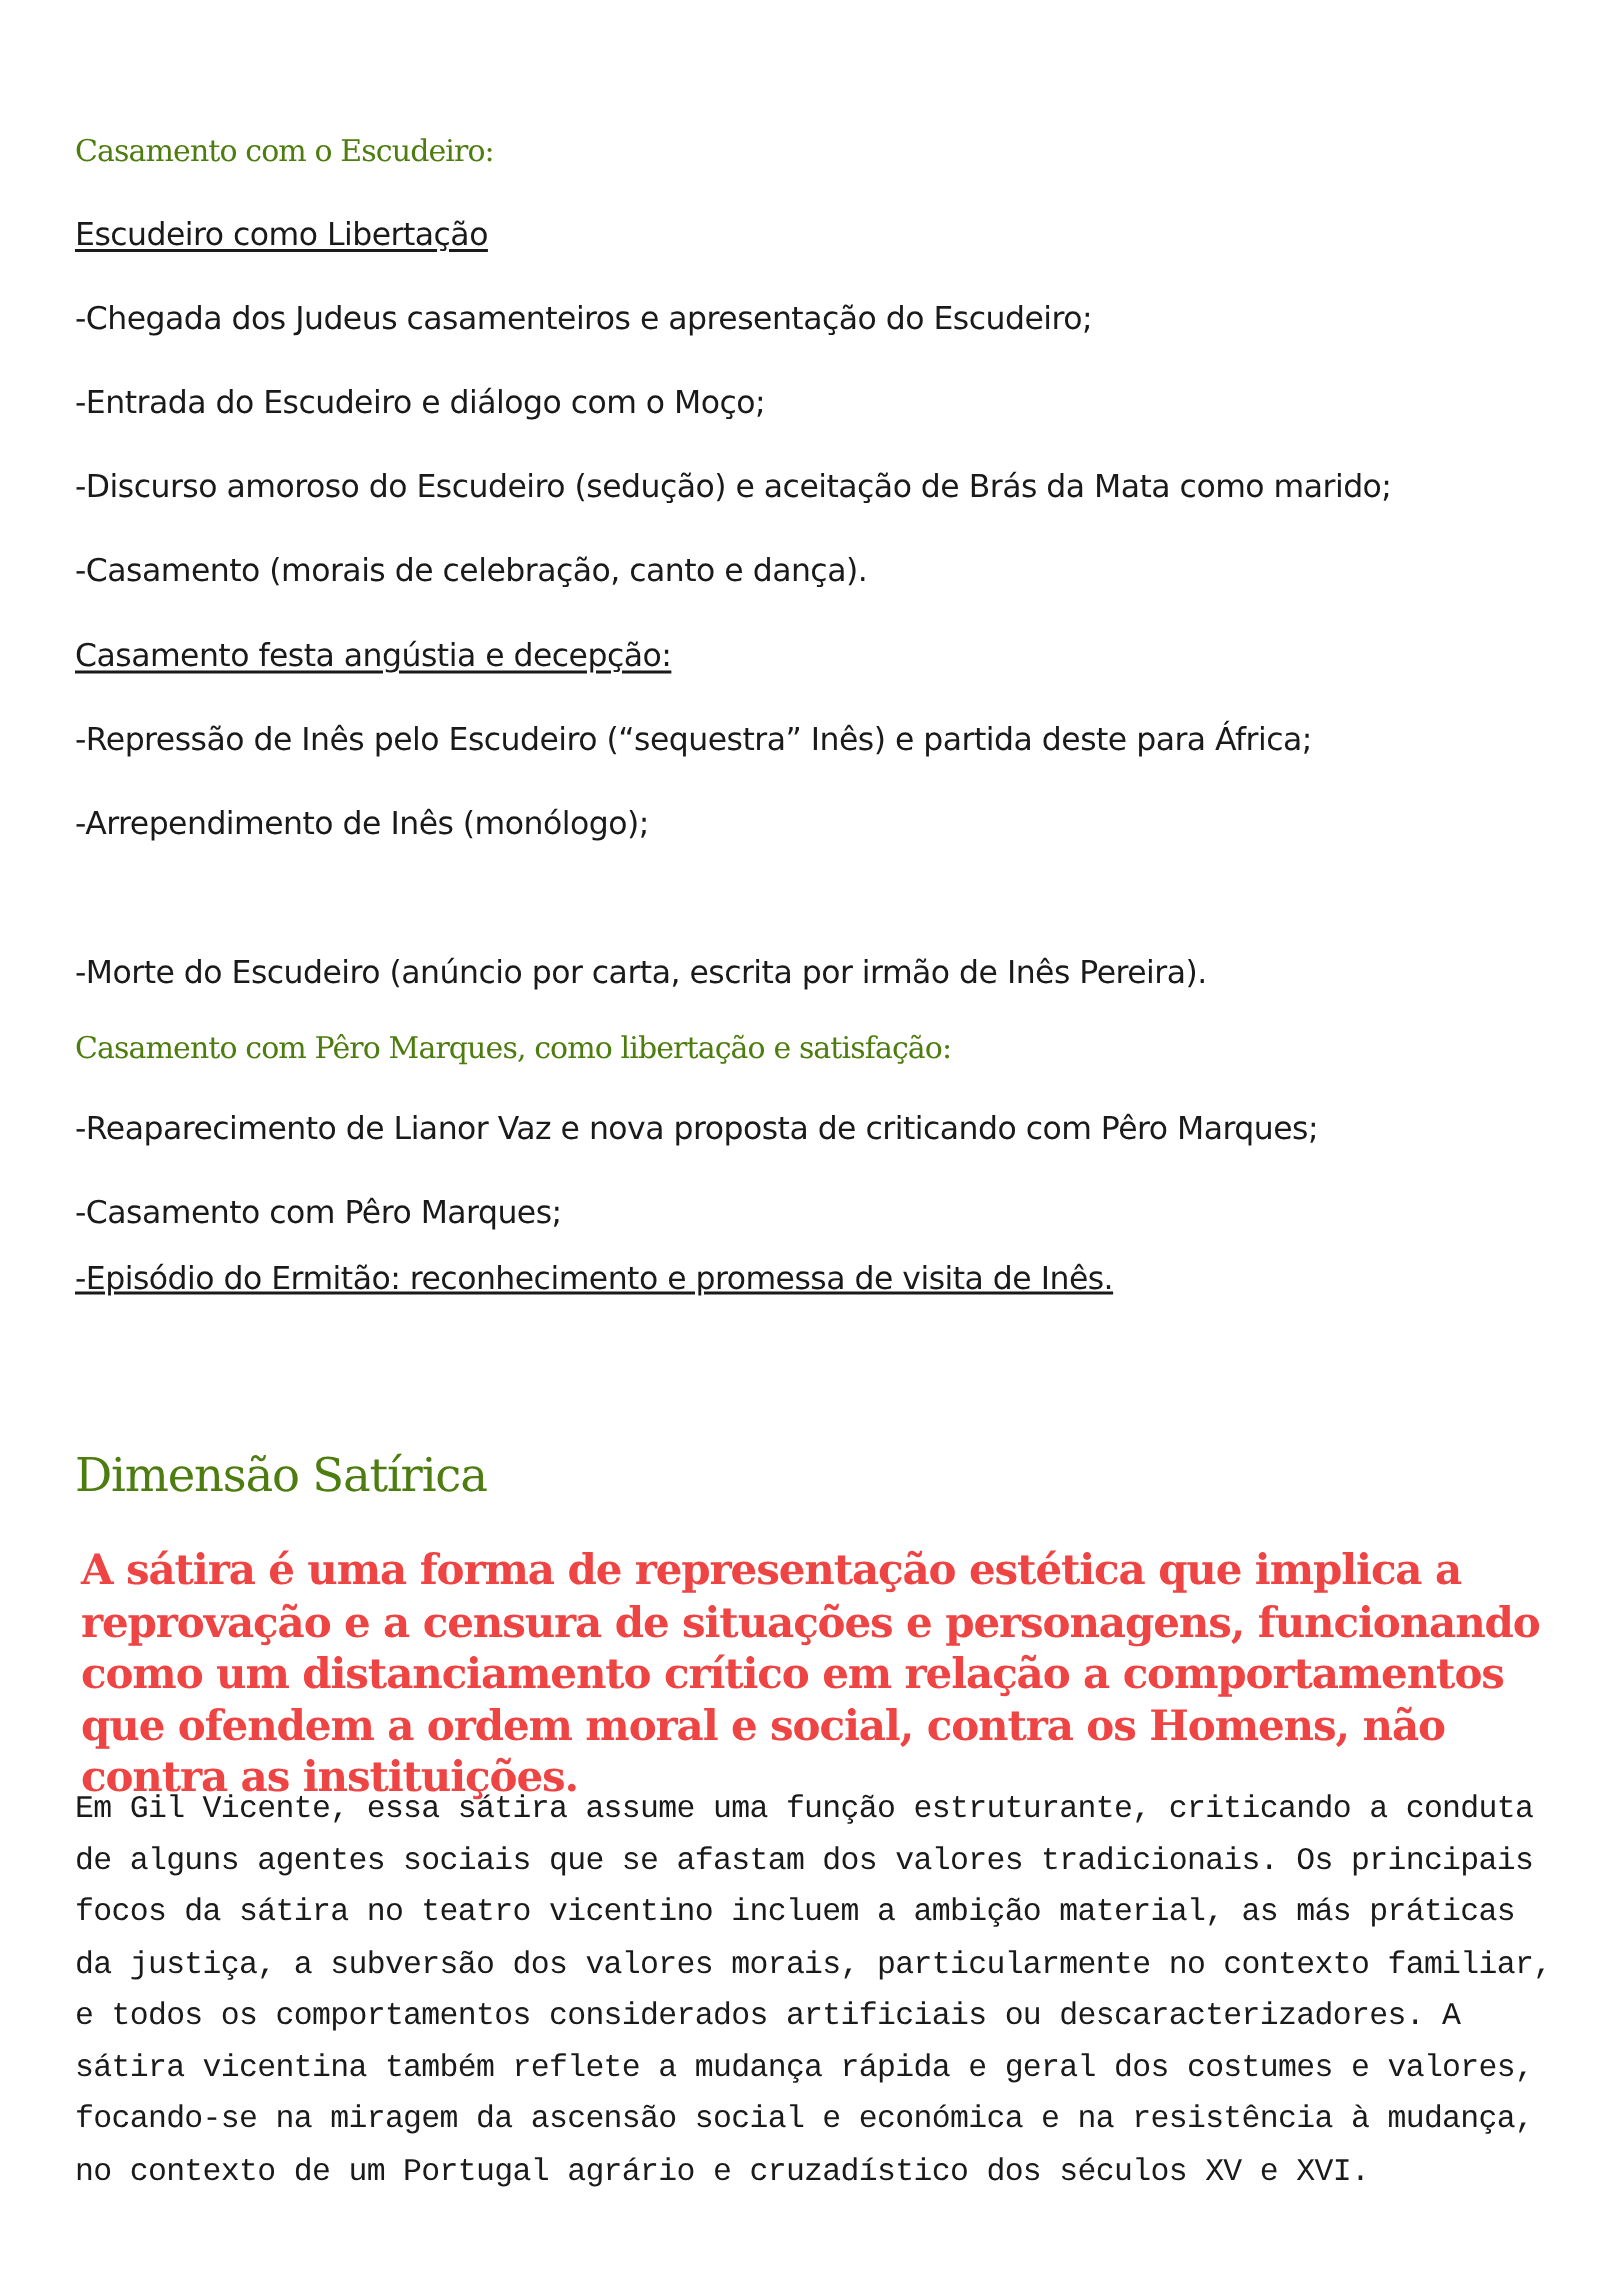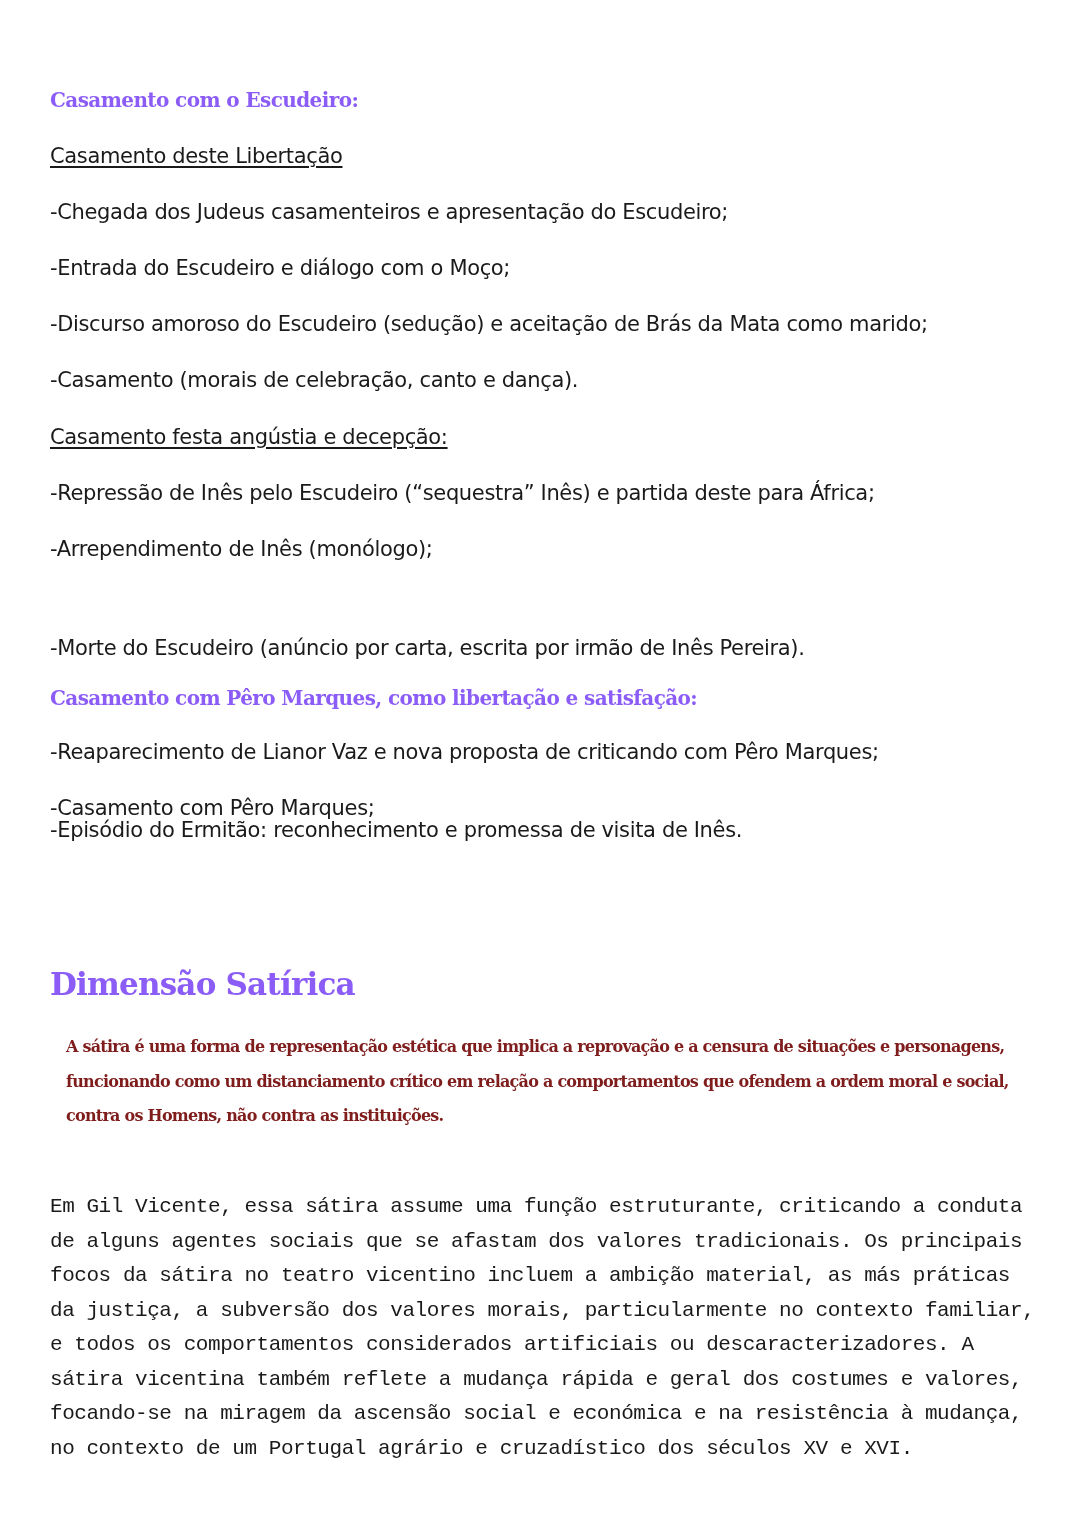--- a/index.html
+++ b/index.html
@@ -17,22 +17,22 @@
     .page {
       position: absolute;
       left: 50px;
       top: 0;
       width: 985px;
     }
     .h-orange {
       position: absolute;
       left: 0;
       font-family: "DejaVu Serif", serif;
-      font-weight: bold;
-      color: #8b5cf6;
+      font-weight: normal;
+      color: #4d7c0f;
       letter-spacing: -0.6px;
       white-space: nowrap;
     }
     .h-small {
       font-size: 20px;
     }
     .h-large {
       font-size: 31px;
       letter-spacing: -0.8px;
     }
@@ -45,60 +45,60 @@
       color: #1a1a1a;
       white-space: nowrap;
     }
     .sub {
       text-decoration: underline;
       text-underline-offset: 3px;
       text-decoration-thickness: 1.5px;
     }
     .lead {
       position: absolute;
-      left: 16px;
+      left: 4px;
       width: 985px;
       font-family: "DejaVu Serif", serif;
       font-weight: bold;
-      font-size: 16px;
+      font-size: 28px;
       letter-spacing: -0.75px;
       line-height: 34.5px;
-      color: #7f1d1d;
+      color: #ef4444;
     }
     .para {
       position: absolute;
       left: 0;
       width: 985px;
       font-family: Liberation Mono, monospace;
       font-size: 21px;
       letter-spacing: -0.45px;
       line-height: 34.5px;
       color: #1a1a1a;
     }
   </style>
 </head>
 <body>
 
 <div class="page">
 
   <div class="h-orange h-small" style="top:88px;">Casamento com o Escudeiro:</div>
 
-  <div class="line sub" style="top:144px;">Casamento deste Libertação</div>
+  <div class="line sub" style="top:144px;">Escudeiro como Libertação</div>
   <div class="line" style="top:200px;">-Chegada dos Judeus casamenteiros e apresentação do Escudeiro;</div>
   <div class="line" style="top:256px;">-Entrada do Escudeiro e diálogo com o Moço;</div>
   <div class="line" style="top:312px;">-Discurso amoroso do Escudeiro (sedução) e aceitação de Brás da Mata como marido;</div>
   <div class="line" style="top:368px;">-Casamento (morais de celebração, canto e dança).</div>
 
   <div class="line sub" style="top:425px;">Casamento festa angústia e decepção: </div>
   <div class="line" style="top:481px;">-Repressão de Inês pelo Escudeiro (“sequestra” Inês) e partida deste para África;</div>
   <div class="line" style="top:537px;">-Arrependimento de Inês (monólogo);</div>
   <div class="line" style="top:593px;margin-top:43px;">-Morte do Escudeiro (anúncio por carta, escrita por irmão de Inês Pereira).</div>
 
   <div class="h-orange h-small" style="top:686px;">Casamento com Pêro Marques, como libertação e satisfação:</div>
   <div class="line" style="top:740px;">-Reaparecimento de Lianor Vaz e nova proposta de criticando com Pêro Marques;</div>
   <div class="line" style="top:796px;">-Casamento com Pêro Marques;</div>
-  <div class="line" style="top:818px;">-Episódio do Ermitão: reconhecimento e promessa de visita de Inês.</div>
+  <div class="line" style="top:840px;text-decoration:underline;">-Episódio do Ermitão: reconhecimento e promessa de visita de Inês.</div>
 
   <div class="h-orange h-large" style="top:966px;">Dimensão Satírica</div>
   <div class="lead" style="top:1030px;">A sátira é uma forma de representação estética que implica a reprovação e a censura de situações e personagens, funcionando como um distanciamento crítico em relação a comportamentos que ofendem a ordem moral e social, contra os Homens, não contra as instituições.</div>
   <div class="para" style="top:1190px;">Em Gil Vicente, essa sátira assume uma função estruturante, criticando a conduta de alguns agentes sociais que se afastam dos valores tradicionais. Os principais focos da sátira no teatro vicentino incluem a ambição material, as más práticas da justiça, a subversão dos valores morais, particularmente no contexto familiar, e todos os comportamentos considerados artificiais ou descaracterizadores. A sátira vicentina também reflete a mudança rápida e geral dos costumes e valores, focando-se na miragem da ascensão social e económica e na resistência à mudança, no contexto de um Portugal agrário e cruzadístico dos séculos XV e XVI.</div>
 
 </div>
 
 </body></html>

